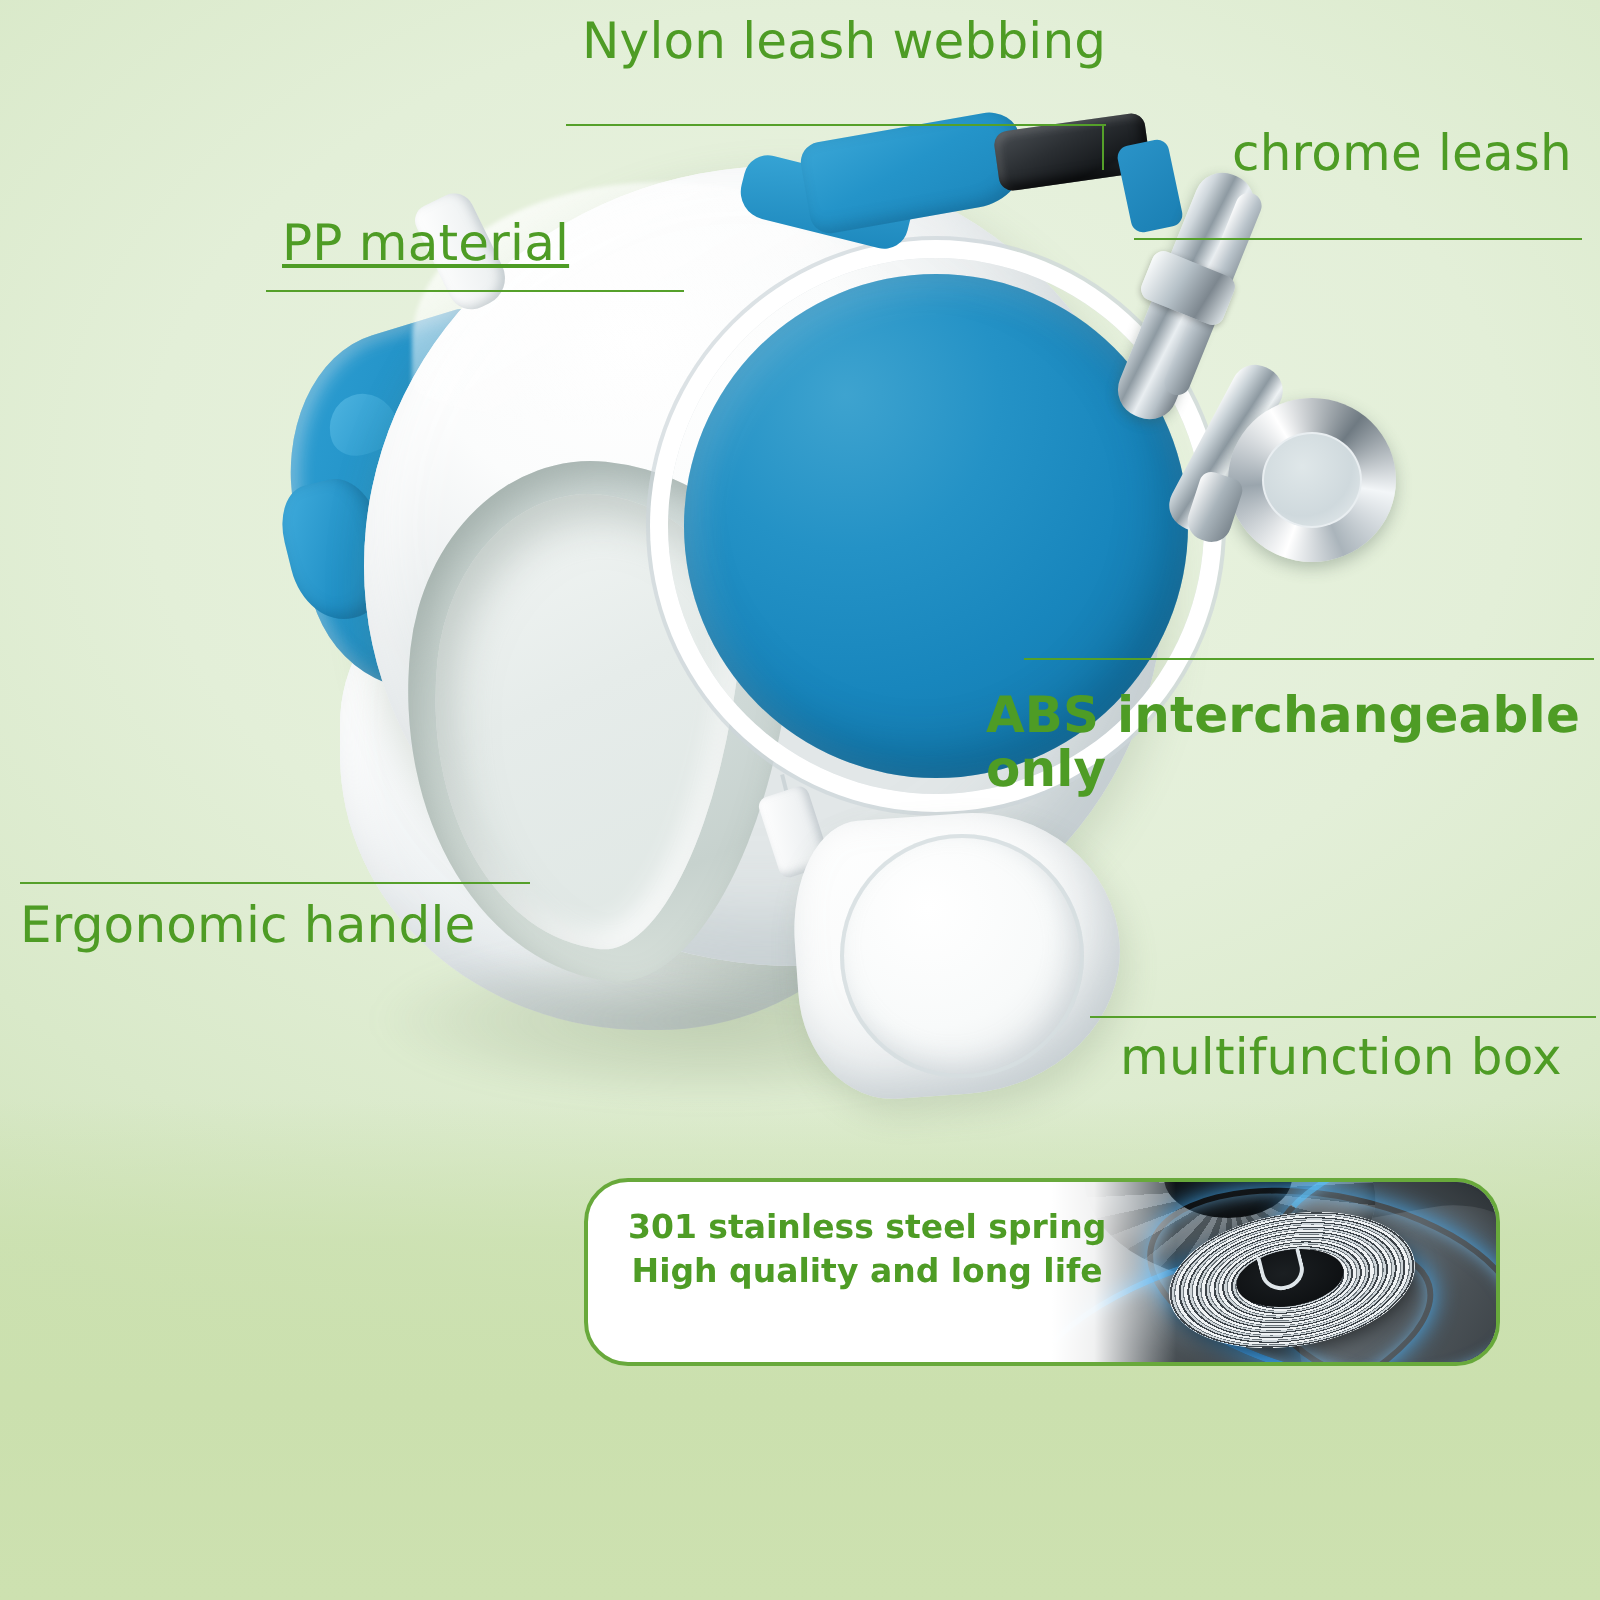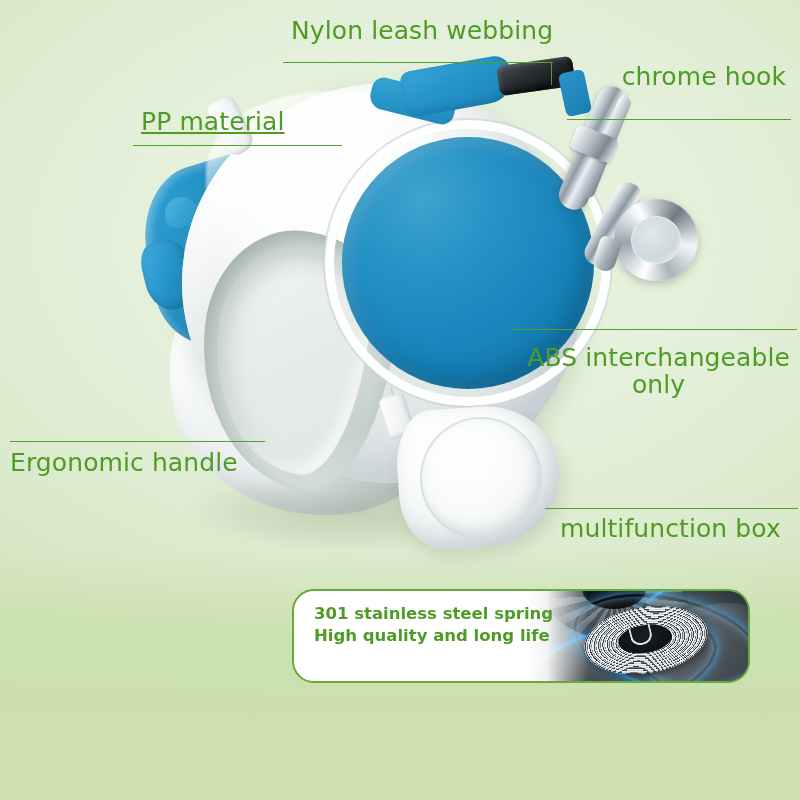--- a/index.html
+++ b/index.html
@@ -19,33 +19,33 @@
     background:linear-gradient(180deg, rgba(202,224,173,0) 0%, rgba(202,224,173,.75) 28%, #cbe0ae 60%, #cde1b0 100%);
     pointer-events:none;
   }
 
   
   .callout{ position:absolute; color:#4e9c25; line-height:1.06; white-space:nowrap; }
   .callout .txt{ display:block; font-size:25px; letter-spacing:.1px; }
   .rule{ position:absolute; height:0; border-top:1.6px solid #55a02a; }
   .rule.v{ position:absolute; width:0; border-top:none; border-left:1.6px solid #55a02a; }
 
-  #lbl-nylon{ left:291px; top:18px; }
+  #lbl-nylon{ left:291px; top:8px; }
   #rule-nylon{ left:283px; top:62px; width:270px; }
   #rule-nylon-v{ left:551px; top:62px; height:23px; }
 
   #lbl-rust{ right:14px; top:64px; text-align:right; }
   #lbl-rust .txt{ font-size:25px; }
   #rule-rust{ left:567px; top:119px; width:224px; }
 
   #lbl-pp{ left:141px; top:109px;text-decoration:underline; }
   #rule-pp{ left:133px; top:145px; width:111px; }
   #rule-pp-2{ left:244px; top:145px; width:98px; }
 
-  #lbl-abs{ right:10px; top:345px; text-align:center; }
+  #lbl-abs{ right:10px; top:345px; text-align:left;font-weight:bold; }
   #rule-abs{ left:512px; top:329px; width:285px; }
 
   #lbl-ergo{ left:10px; top:450px; }
   #rule-ergo{ left:10px; top:441px; width:255px; }
 
   #lbl-mfb{ left:560px; top:516px; }
   #rule-mfb{ left:545px; top:508px; width:253px; }
 
   
   #product{ position:absolute; left:120px; top:55px; width:520px; height:520px; }
@@ -251,21 +251,21 @@
   }
 
   
   .card{
     position:absolute; background:#ffffff;
     border:2.5px solid #68a93b; border-radius:22px; overflow:hidden;
   }
   #card-spring{ left:292px; top:589px; width:458px; height:94px; }
   #card-spring .card-text{
     position:absolute; left:20px; top:12px; color:#4e9c25;
-    font-size:16.5px; line-height:1.32; white-space:pre-line; font-weight:600;
+    font-size:16.5px; line-height:1.32; white-space:pre-line; font-weight:600;text-align:center;
   }
   
   .spring-photo{
     position:absolute; right:0; top:0; width:222px; height:100%;
     background:
       radial-gradient(ellipse 70% 80% at 38% 46%, #8f979b 0%, #6b7378 34%, #4b5257 62%, #2e3438 100%),
       linear-gradient(120deg,#1f2a33,#3a4750);
     overflow:hidden;
   }
   .spring-photo::before{
@@ -425,21 +425,21 @@
   </div>
 
   <div class="rule" id="rule-nylon"></div>
   <div class="rule v" id="rule-nylon-v"></div>
   <div class="callout" id="lbl-nylon">
     <span class="txt">Nylon leash webbing</span>
   </div>
 
   <div class="rule" id="rule-rust"></div>
   <div class="callout" id="lbl-rust">
-    <span class="txt">chrome hook</span>
+    <span class="txt">chrome leash</span>
   </div>
 
   <div class="rule" id="rule-pp"></div>
   <div class="rule" id="rule-pp-2"></div>
   <div class="callout" id="lbl-pp">
     <span class="txt">PP material</span>
   </div>
 
   <div class="rule" id="rule-abs"></div>
   <div class="callout" id="lbl-abs">

